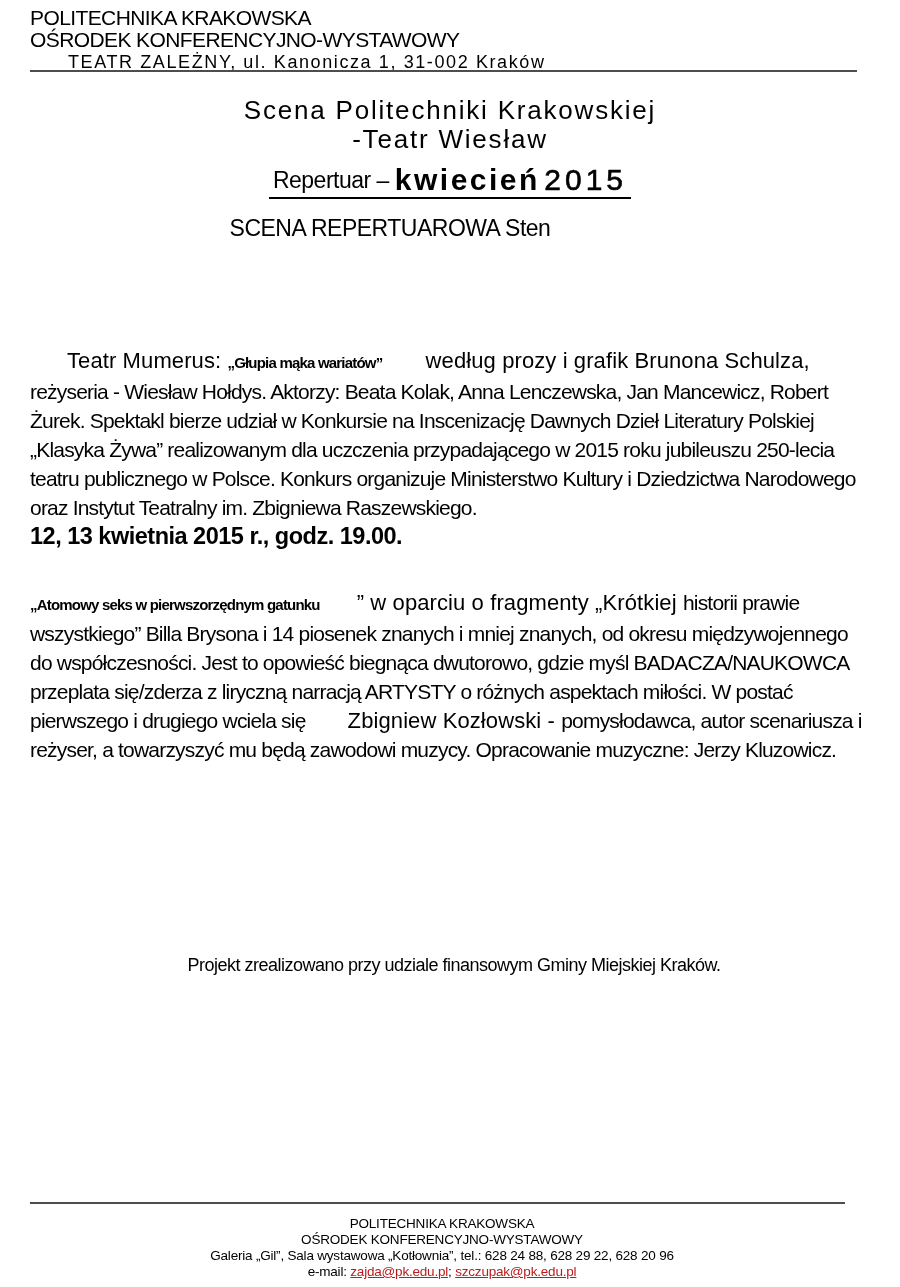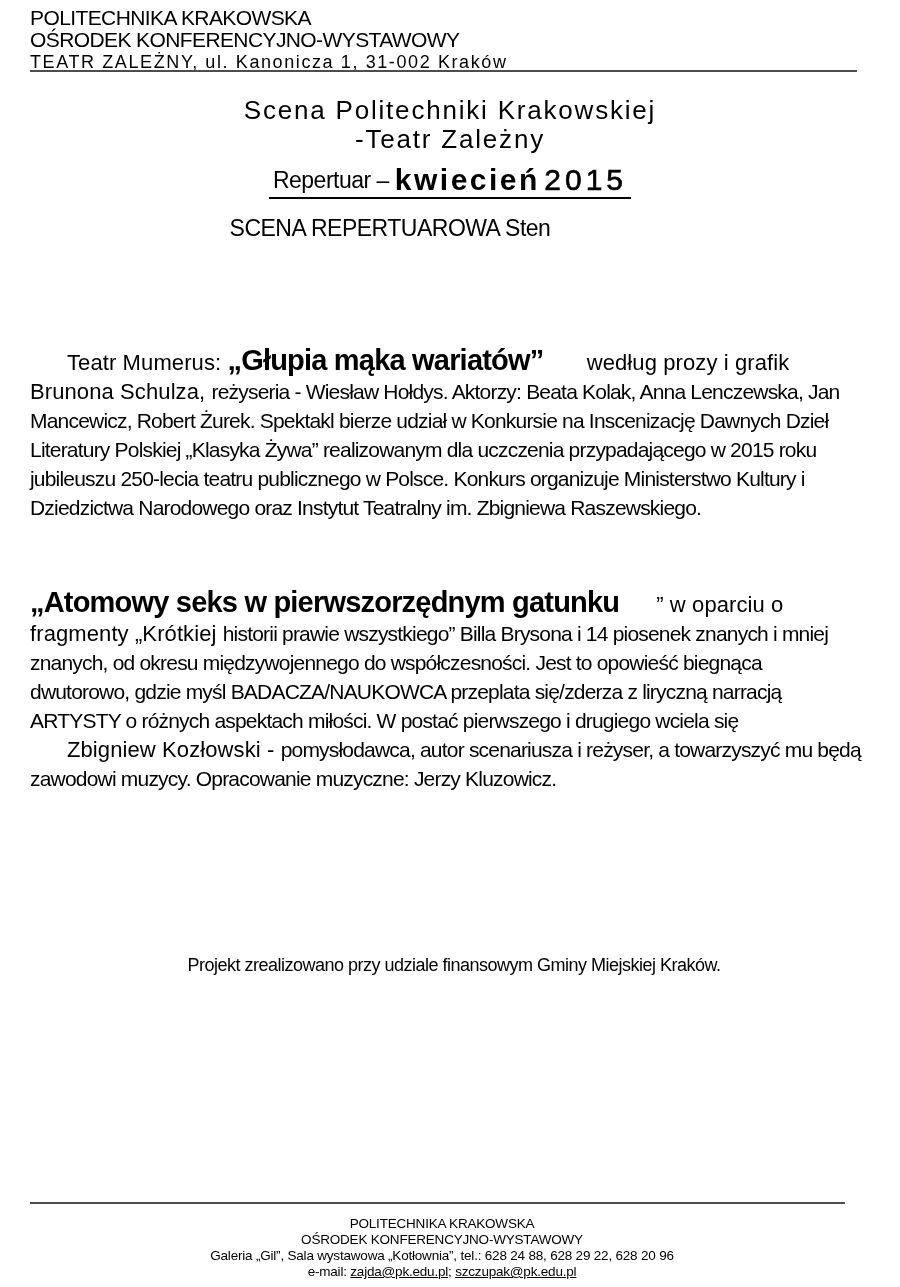--- a/index.html
+++ b/index.html
@@ -7,82 +7,83 @@
   body {
     width:900px; height:1287px; position:relative;
     font-family:"Liberation Sans", sans-serif;
     color:#000000; overflow:hidden;
   }
   .abs { position:absolute; }
 
   
   .hdr { left:30px; top:7px; width:840px; }
   .hdr-l12 { font-size:21px; letter-spacing:-0.6px; line-height:22px; white-space:nowrap; }
-  .hdr-l3  { font-size:18px; letter-spacing:1.6px; line-height:20px; margin-top:1px; white-space:nowrap; }
+  .hdr-l3  { font-size:18px; letter-spacing:1.6px; line-height:20px; margin-top:1px; white-space:nowrap;margin-left:38px; }
   .rule { height:2px; background:#4d4d4d; }
   .rule-top { left:30px; top:70px; width:827px; }
   .rule-bottom { left:30px; top:1202px; width:815px; }
 
   
   .title-block { left:0; top:96px; width:900px; text-align:center; }
   .title-line { font-weight:normal; font-size:26px; letter-spacing:1.8px; line-height:29px; white-space:nowrap; }
   .rep-block { left:0; top:163px; width:900px; text-align:center; }
   .rep-inner { display:inline-block; border-bottom:2px solid #000; padding:0 4px 0 4px; white-space:nowrap; }
   .rep-label { font-size:23px; letter-spacing:-0.5px; vertical-align:2px; }
   .rep-month { font-size:30px; font-weight:bold; letter-spacing:2.5px; }
   .rep-year  { font-size:30px; letter-spacing:4px; -webkit-text-stroke:0.6px #000; }
   .sten-line { left:0; top:215px; width:780px; text-align:center; font-size:23px; letter-spacing:-0.5px; }
 
   
   .show1 { left:30px; top:346px; width:832px; }
   .show2 { left:30px; top:588px; width:832px; }
   .body-p { font-size:21px; letter-spacing:-0.8px; line-height:29px; }
   .seg-wide { font-size:22px; letter-spacing:0.1px;margin-left:37px; }
-  .seg-bold { font-weight:bold; font-size:29px; letter-spacing:-0.8px; }
+  .seg-bold { font-weight:bold; font-size:15px; letter-spacing:-0.8px; }
   .show-date { font-weight:bold; font-size:23.5px; letter-spacing:-0.5px; line-height:29px; margin-top:0px; white-space:nowrap; }
   .premiere { font-weight:normal; font-size:30px; letter-spacing:5px; -webkit-text-stroke:0.7px #000; }
   .date-period { font-weight:normal; font-size:23px; letter-spacing:0; }
 
   
   .project-line { left:0; top:955px; width:884px; text-align:center; font-size:18px; letter-spacing:-0.5px;padding-left:24px; }
 
   
   .footer { left:0; top:1216px; width:884px; text-align:center;
             font-size:13.5px; letter-spacing:-0.2px; line-height:16px; }
-  .footer a { color:#000000; text-decoration:underline; }
+  .footer a { color:#b91c1c; text-decoration:underline; }
 </style>
 </head>
 <body>
 
 <header class="abs hdr">
   <div class="hdr-l12">POLITECHNIKA KRAKOWSKA</div>
   <div class="hdr-l12">OŚRODEK KONFERENCYJNO-WYSTAWOWY</div>
   <div class="hdr-l3">TEATR ZALEŻNY, ul. Kanonicza 1, 31-002 Kraków</div>
 </header>
 <div class="abs rule rule-top"></div>
 
 <div class="abs title-block">
   <div class="title-line">Scena Politechniki Krakowskiej</div>
-  <div class="title-line">-Teatr Zależny</div>
+  <div class="title-line">-Teatr Wiesław</div>
 </div>
 
 <div class="abs rep-block">
   <span class="rep-inner">
     <span class="rep-label">Repertuar – </span>
     <span class="rep-month">kwiecień</span>
     <span class="rep-year"> 2015</span>
   </span>
 </div>
 
 <div class="abs sten-line">SCENA REPERTUAROWA Sten</div>
 
 <section class="abs show1">
   <p class="body-p">
     <span class="seg-wide">Teatr Mumerus: </span><span class="seg-bold">„Głupia mąka wariatów”</span><span class="seg-wide"> według prozy i grafik Brunona Schulza, </span><span>reżyseria - Wiesław Hołdys. Aktorzy: Beata Kolak, Anna Lenczewska, Jan Mancewicz, Robert Żurek. Spektakl bierze udział w Konkursie na Inscenizację Dawnych Dzieł Literatury Polskiej „Klasyka Żywa” realizowanym dla uczczenia przypadającego w 2015 roku jubileuszu 250-lecia teatru publicznego w Polsce. Konkurs organizuje Ministerstwo Kultury i Dziedzictwa Narodowego oraz Instytut Teatralny im. Zbigniewa Raszewskiego.</span>
   </p>
+  <div class="show-date">12, 13 kwietnia 2015 r., godz. 19.00.</div>
 </section>
 
 <section class="abs show2">
   <p class="body-p">
     <span class="seg-bold">„Atomowy seks w pierwszorzędnym gatunku</span><span class="seg-wide">” w oparciu o fragmenty „Krótkiej </span><span>historii prawie wszystkiego” Billa Brysona i 14 piosenek znanych i mniej znanych, od okresu międzywojennego do współczesności. Jest to opowieść biegnąca dwutorowo, gdzie myśl BADACZA/NAUKOWCA przeplata się/zderza z liryczną narracją ARTYSTY o różnych aspektach miłości. W postać pierwszego i drugiego wciela się </span><span class="seg-wide">Zbigniew Kozłowski - </span><span>pomysłodawca, autor scenariusza i reżyser, a towarzyszyć mu będą zawodowi muzycy. Opracowanie muzyczne: Jerzy Kluzowicz.</span>
   </p>
 </section>
 
 <div class="abs project-line">Projekt zrealizowano przy udziale finansowym Gminy Miejskiej Kraków.</div>
 

